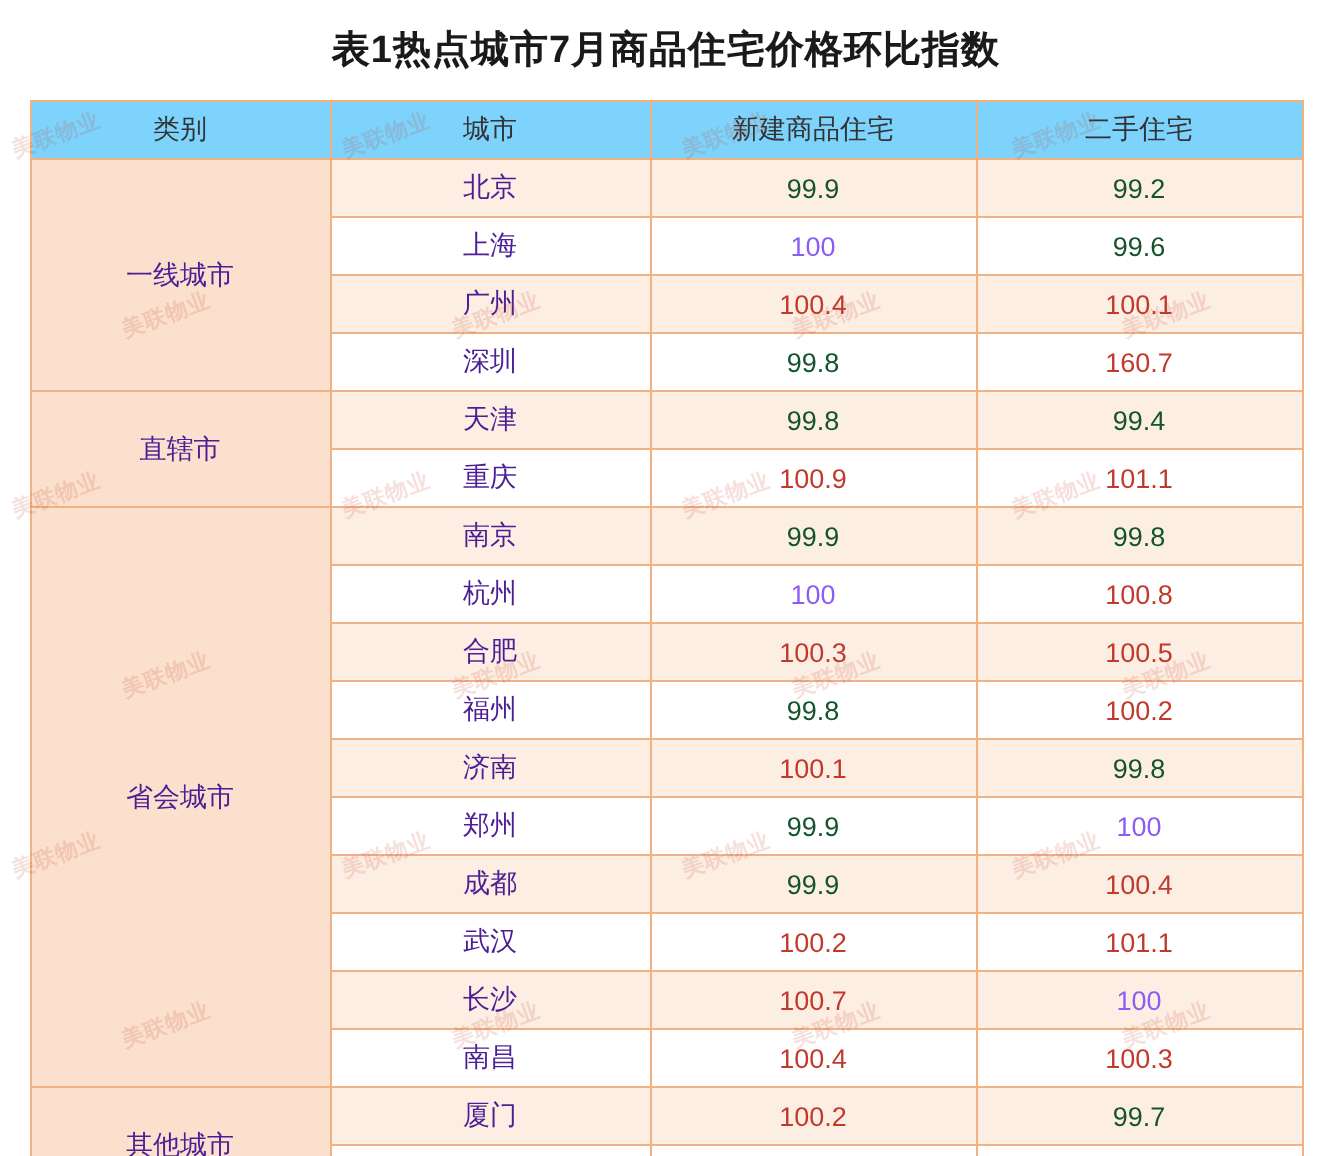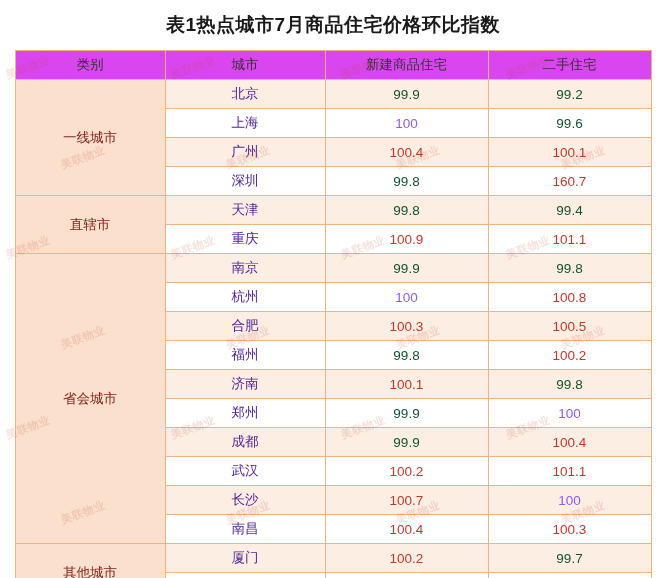--- a/index.html
+++ b/index.html
@@ -43,31 +43,31 @@
     vertical-align: middle;
     padding: 0;
     font-weight: normal;
   }
   .col-cat { width: 150px; }
   .col-city { width: 160px; }
   .col-new { width: 163px; }
   .col-second { width: 163px; }
 
   thead th {
-    background: #d946ef;
+    background: #7dd3fc;
     font-weight: bold;
     font-size: 14px;
     color: #333333;
     height: 32px;
   }
   td.cat-cell {
     background: #fbe0cd;
     font-weight: bold;
     font-size: 14px;
-    color: #7f1d1d;
+    color: #4c1d95;
   }
   tr.tint td.data-cell, tr.tint td.city-cell {
     background: #fdeee3;
   }
   tr.plain td.data-cell, tr.plain td.city-cell {
     background: #ffffff;
   }
   td.city-cell {
     color: #4c1d95;
     font-weight: bold;

